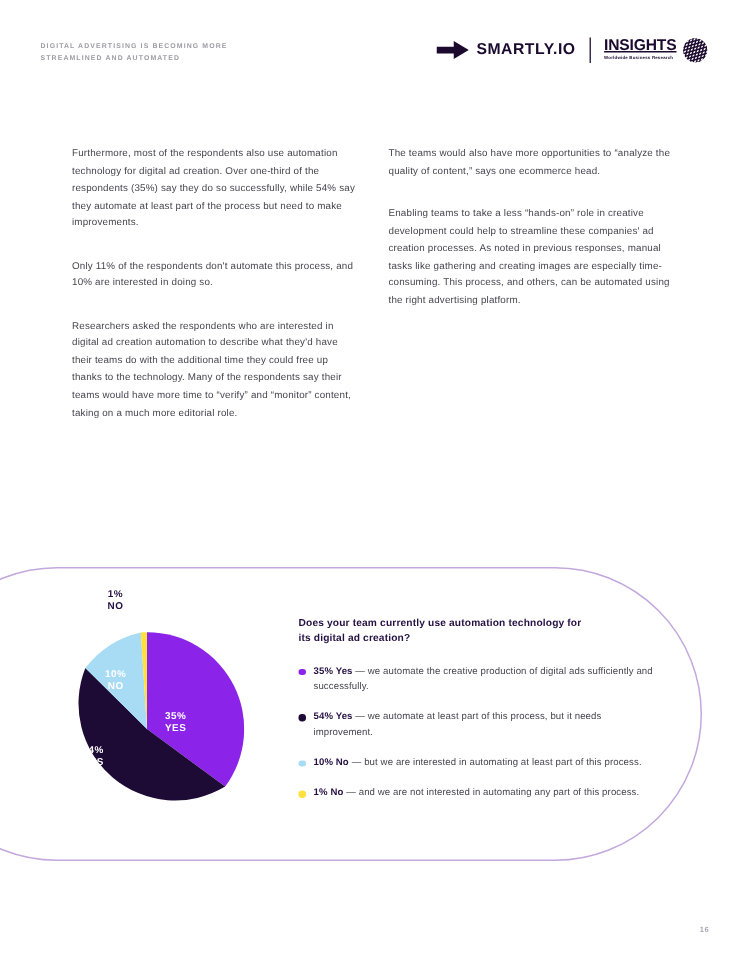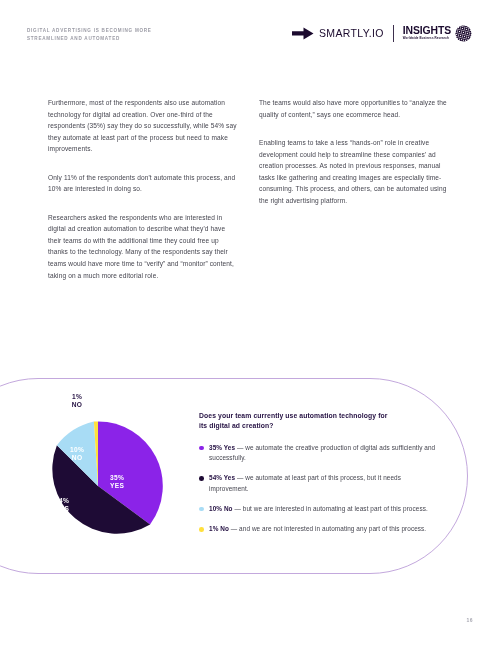--- a/index.html
+++ b/index.html
@@ -54,21 +54,21 @@
     gap: 5px;
   }
   .smartly-mark {
     width: 22px;
     height: 13px;
     position: relative;
   }
   .smartly-mark svg { display: block; }
   .smartly-word {
     font-size: 10.5px;
-    font-weight: 400;
+    font-weight: 700;
     letter-spacing: 0.35px;
     color: #1b0a2e;
   }
   .brand-divider {
     width: 1px;
     height: 17px;
     background: #1b0a2e;
     opacity: 0.85;
   }
   .insights-block {
@@ -80,20 +80,21 @@
     display: flex;
     flex-direction: column;
     align-items: flex-start;
     line-height: 1;
   }
   .insights-word {
     font-size: 10.4px;
     font-weight: 700;
     letter-spacing: -0.1px;
     color: #1b0a2e;
+    text-decoration: underline;
   }
   .insights-sub {
     font-size: 2.9px;
     font-weight: 700;
     letter-spacing: 0.15px;
     color: #1b0a2e;
     margin-top: 1.4px;
     white-space: nowrap;
   }
   .insights-globe {

